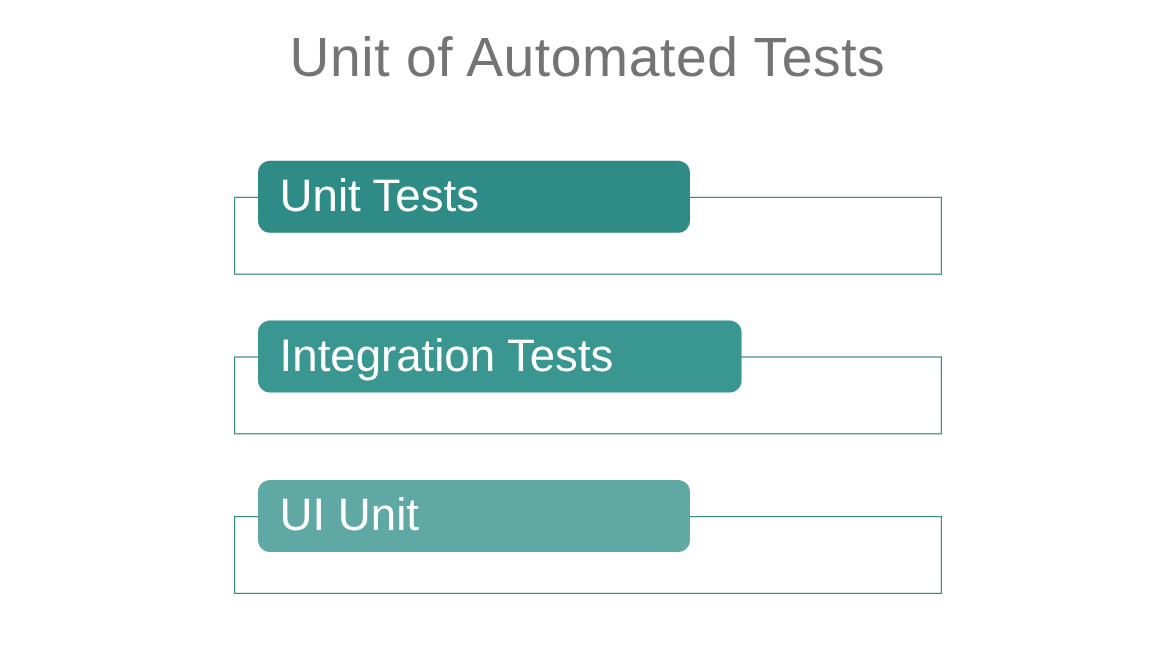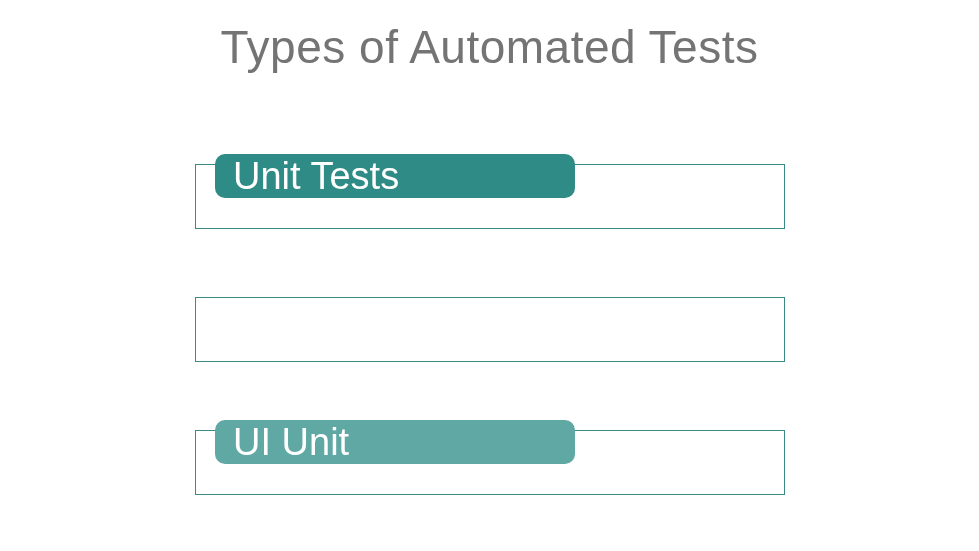--- a/index.html
+++ b/index.html
@@ -51,30 +51,29 @@
       width: 590px;
       height: 65px;
       border: 1px solid #3a8a85;
       background: transparent;
     }
     
     .label-box {
       position: absolute;
       top: 0;
       left: 20px;
-      height: 44px;
+      height: 60px;
       border-radius: 10px;
       display: inline-flex;
       align-items: center;
       padding: 0 22px 0 18px;
       font-size: 38px;
       font-weight: 300;
       color: #ffffff;
       white-space: nowrap;
-      margin-top: 20px;
     }
     
     .label-box.fill-1 {
       background: #2e8b85;
       width: 360px;
     }
     
     .label-box.fill-2 {
       background: #3a9690;
       width: 403px;
@@ -82,33 +81,36 @@
     
     .label-box.fill-3 {
       background: #5fa8a3;
       width: 360px;
     }
   </style>
 </head>
 <body>
 
 <div class="slide">
-  <h1 class="title">Types of Automated Tests</h1>
+  <h1 class="title">Unit of Automated Tests</h1>
 
   <div class="items-container">
 
     <div class="item-group">
       <div class="outer-box"></div>
       <div class="label-box fill-1">
         <span>Unit Tests</span>
       </div>
     </div>
 
     <div class="item-group">
       <div class="outer-box"></div>
+      <div class="label-box fill-2">
+        <span>Integration Tests</span>
+      </div>
     </div>
 
     <div class="item-group">
       <div class="outer-box"></div>
       <div class="label-box fill-3">
         <span>UI Unit</span>
       </div>
     </div>
 
   </div>

